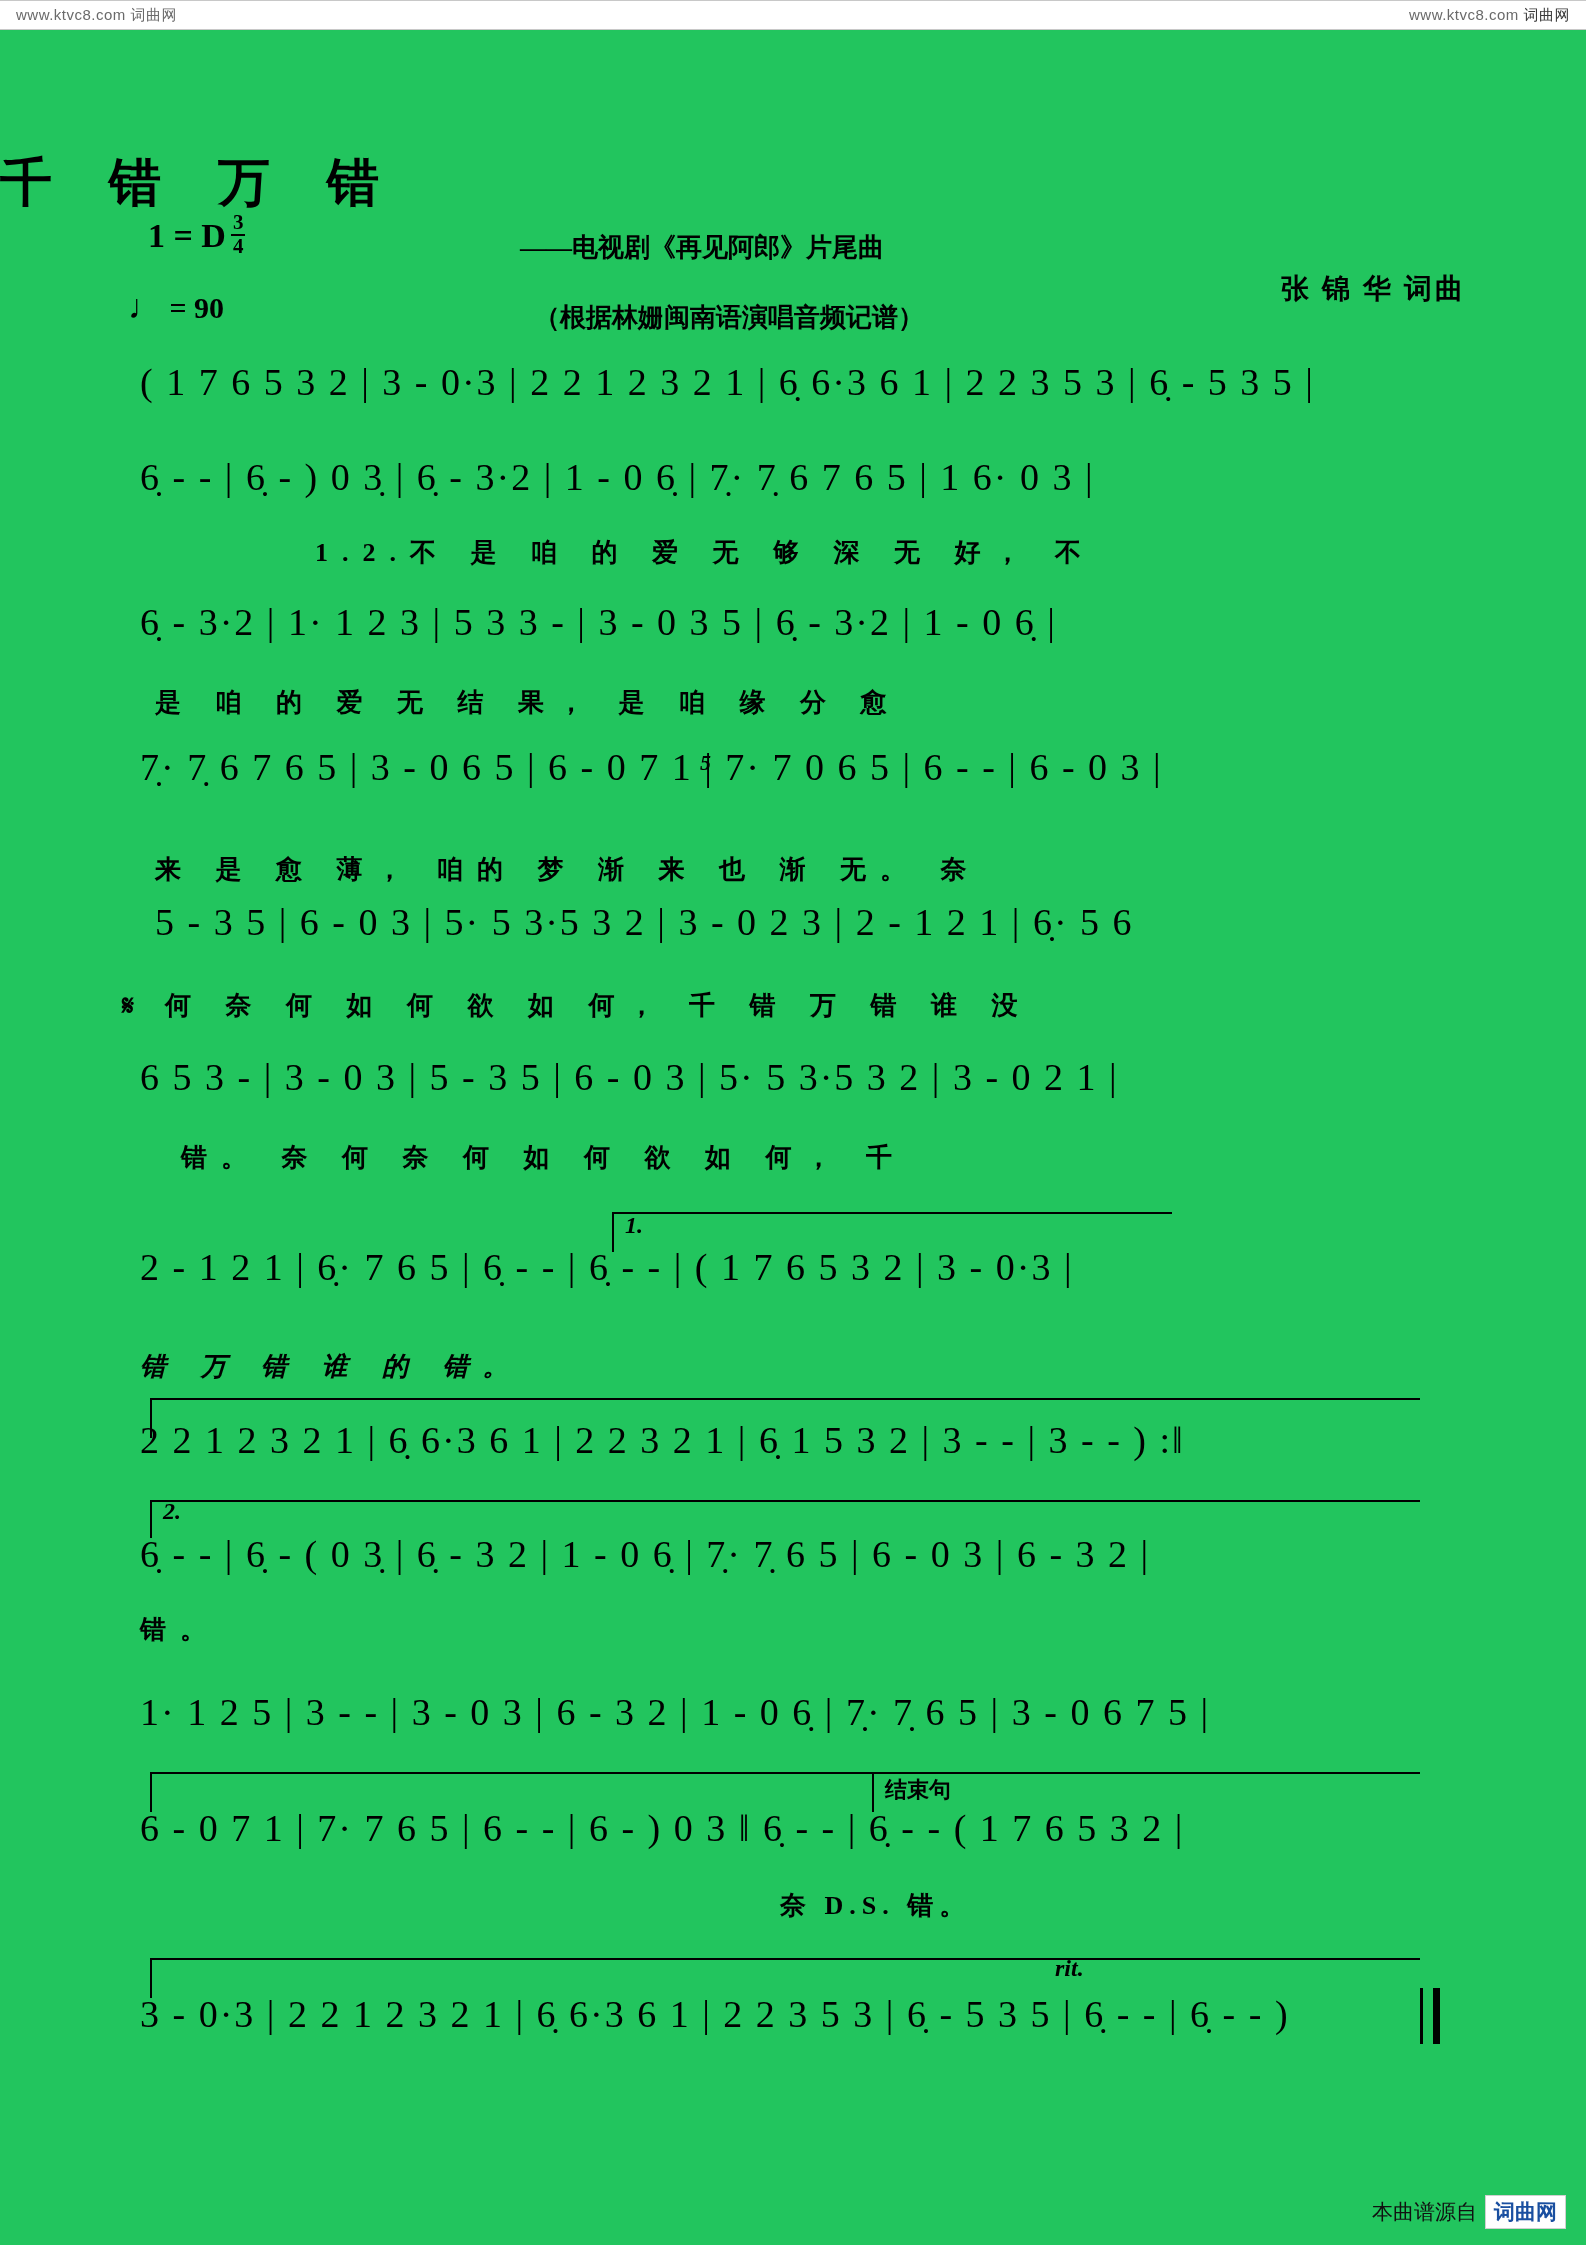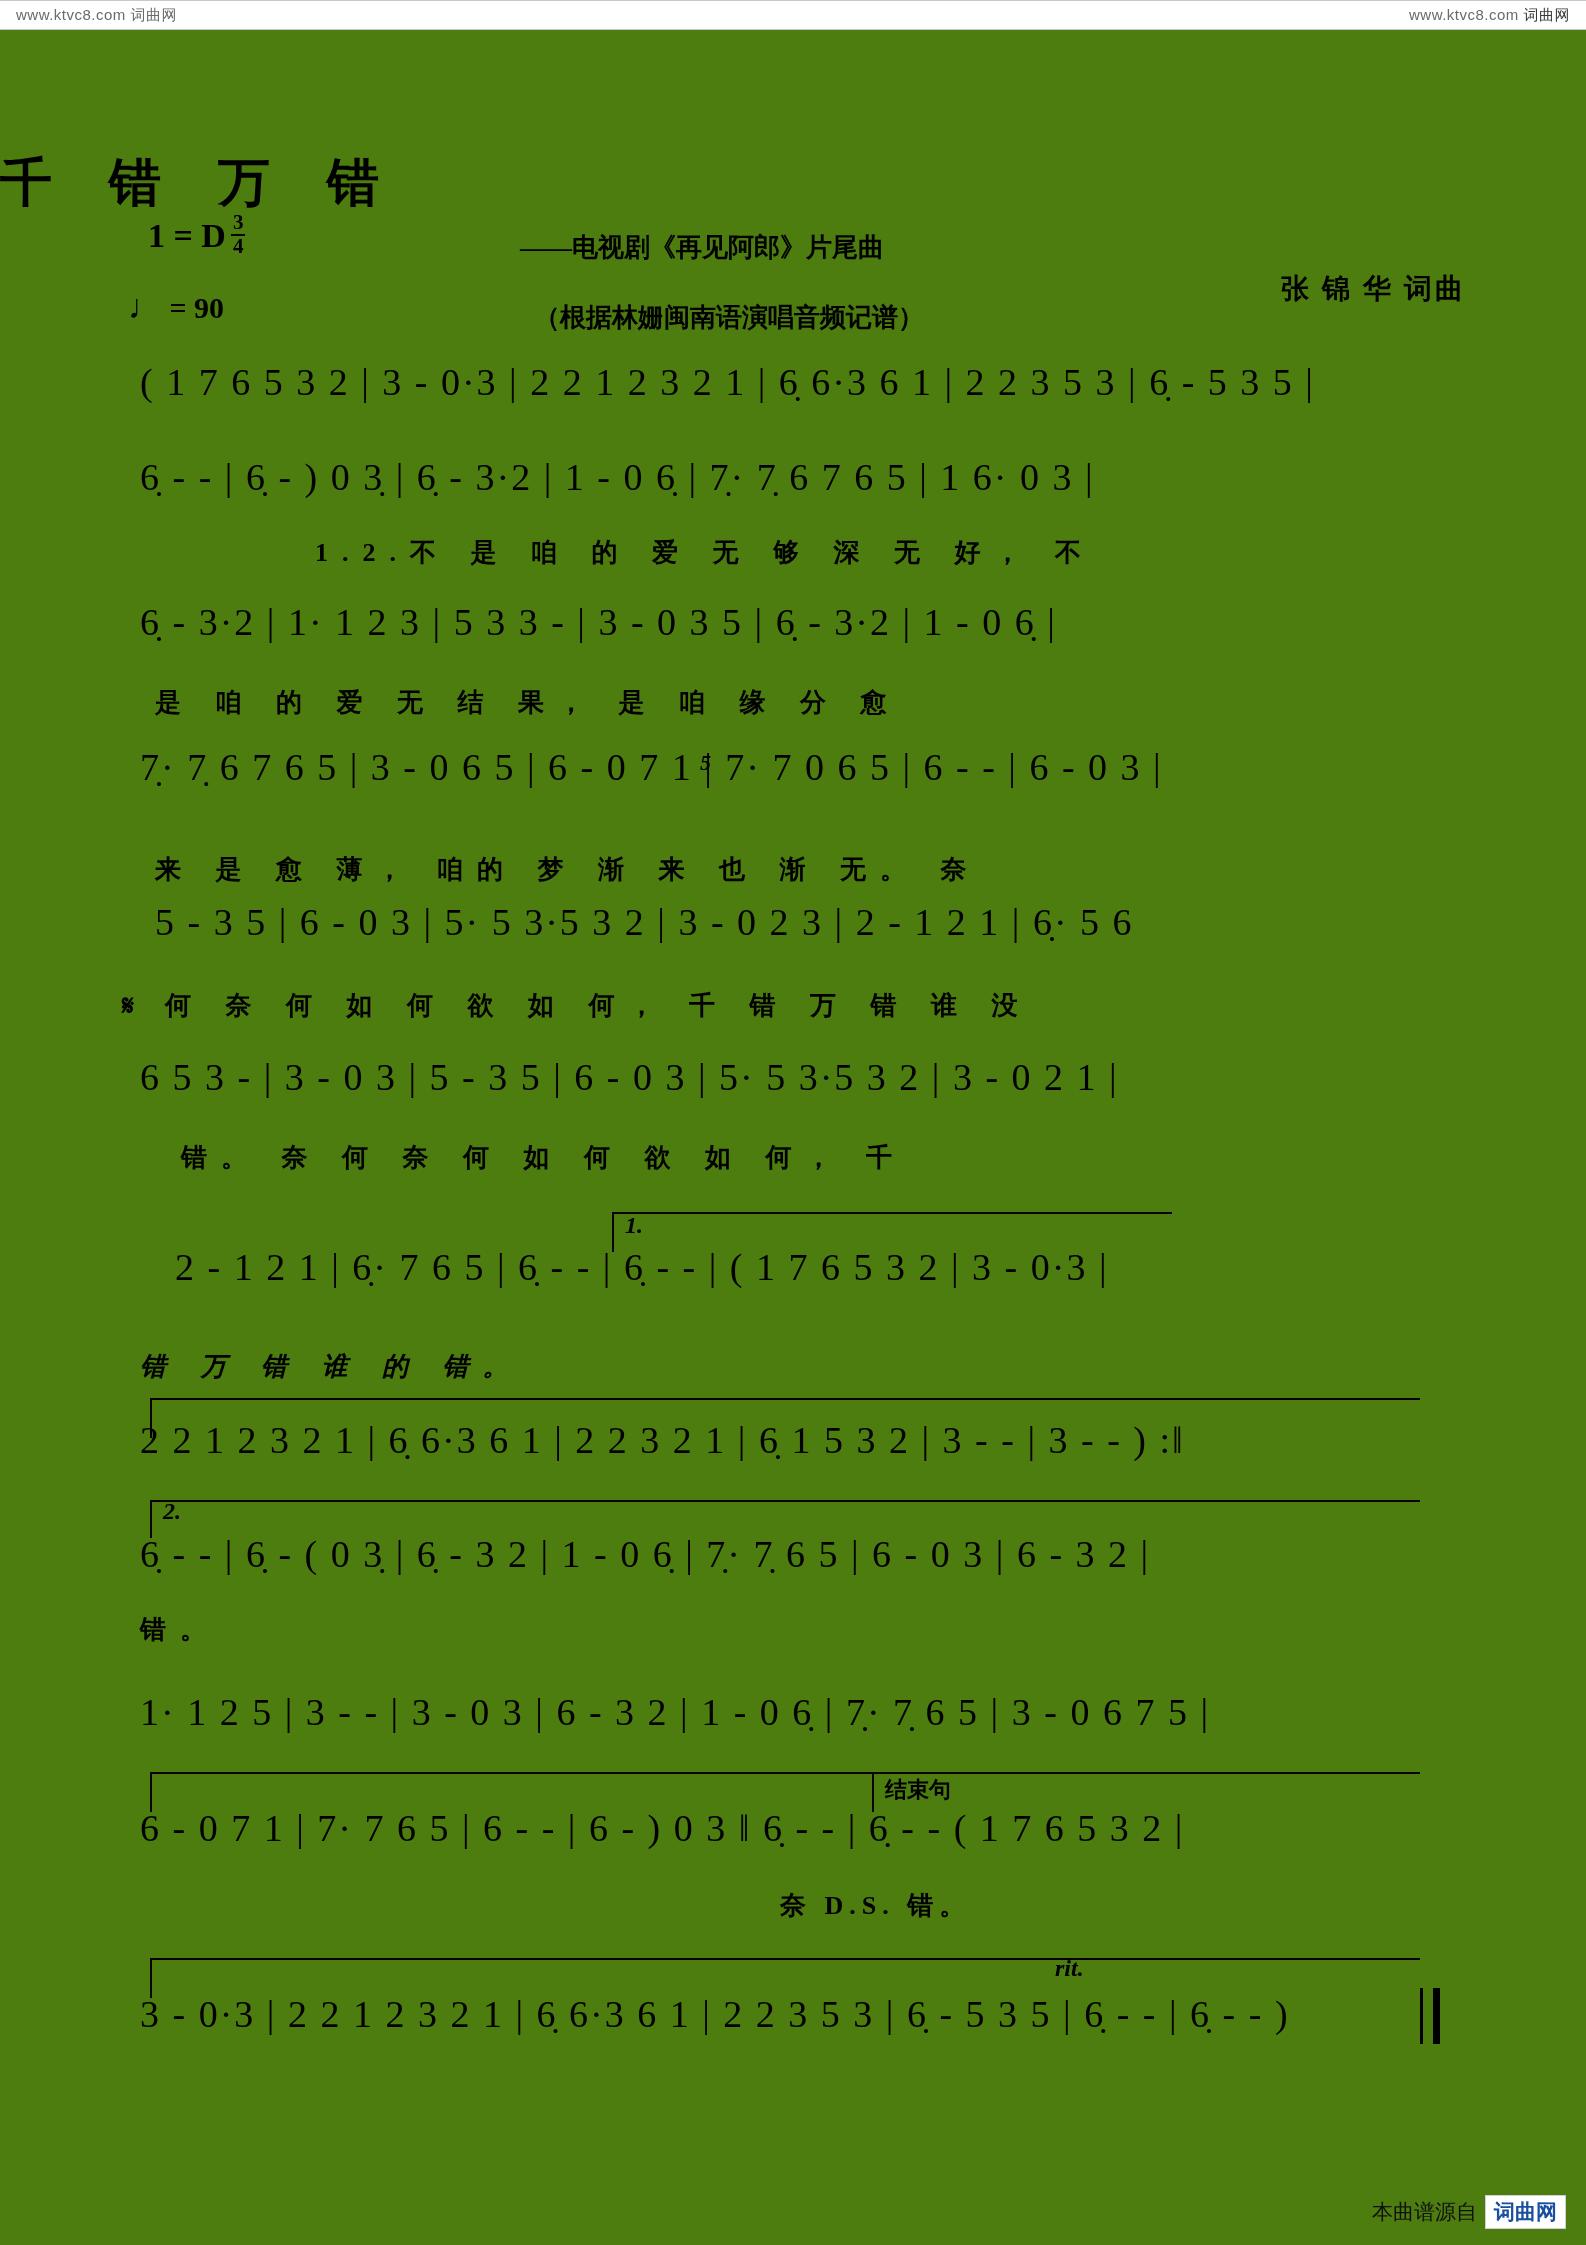--- a/index.html
+++ b/index.html
@@ -13,21 +13,21 @@
     position: relative;
     font-family: "Liberation Serif", serif;
     color: #000000;
     overflow: hidden;
   }
   .page {
     position: absolute;
     left: 0; top: 0;
     width: 1586px;
     height: 2245px;
-    background: #4d7c0f;
+    background: #22c55e;
   }
   
   .wm-bar {
     position: absolute;
     left: 0;
     width: 1586px;
     height: 30px;
     background: #ffffff;
     border-top: 1px solid #c8c8c8;
     border-bottom: 1px solid #c8c8c8;
@@ -250,21 +250,21 @@
 
   <div class="row" style="top:1055px;">
     <div class="notes" style="left:140px; letter-spacing:2px;">6 5 3 - | 3 - 0 3 | 5 - 3 5 | 6 - 0 3 | 5· 5 3·5 3 2 | 3 - 0 2 1 |</div>
   </div>
   <div class="lyric" style="top:1140px; left:181px; letter-spacing:14px;">错。        奈 何  奈  何   如 何  欲 如     何，    千</div>
 
   <div class="bracket" style="left:612px; top:1212px; width:560px; height:40px; border-right:none;"></div>
   <div class="mark" style="left:625px; top:1212px;">1.</div>
 
   <div class="row" style="top:1245px;">
-    <div class="notes" style="left:140px; letter-spacing:2px;margin-left:35px;">2 - 1 2 1 | 6̣· 7 6 5 | 6̣ - - | 6̣ - - | ( 1 7 6 5 3 2 | 3 - 0·3 |</div>
+    <div class="notes" style="left:140px; letter-spacing:2px;">2 - 1 2 1 | 6̣· 7 6 5 | 6̣ - - | 6̣ - - | ( 1 7 6 5 3 2 | 3 - 0·3 |</div>
   </div>
   <div class="lyric" style="top:1349px; left:140px; letter-spacing:14px;font-style:italic;">错 万     错  谁 的     错。</div>
 
   <div class="hline" style="left:150px; top:1398px; width:1270px;"></div>
   <div class="bracket" style="left:150px; top:1398px; width:2px; height:40px; border-top:none;"></div>
 
   <div class="row" style="top:1418px;">
     <div class="notes" style="left:140px; letter-spacing:2px;">2 2 1 2 3 2 1 | 6̣  6·3 6 1 | 2  2 3 2 1 | 6̣  1  5 3 2 | 3 - - | 3 - - ) :‖</div>
   </div>
 

